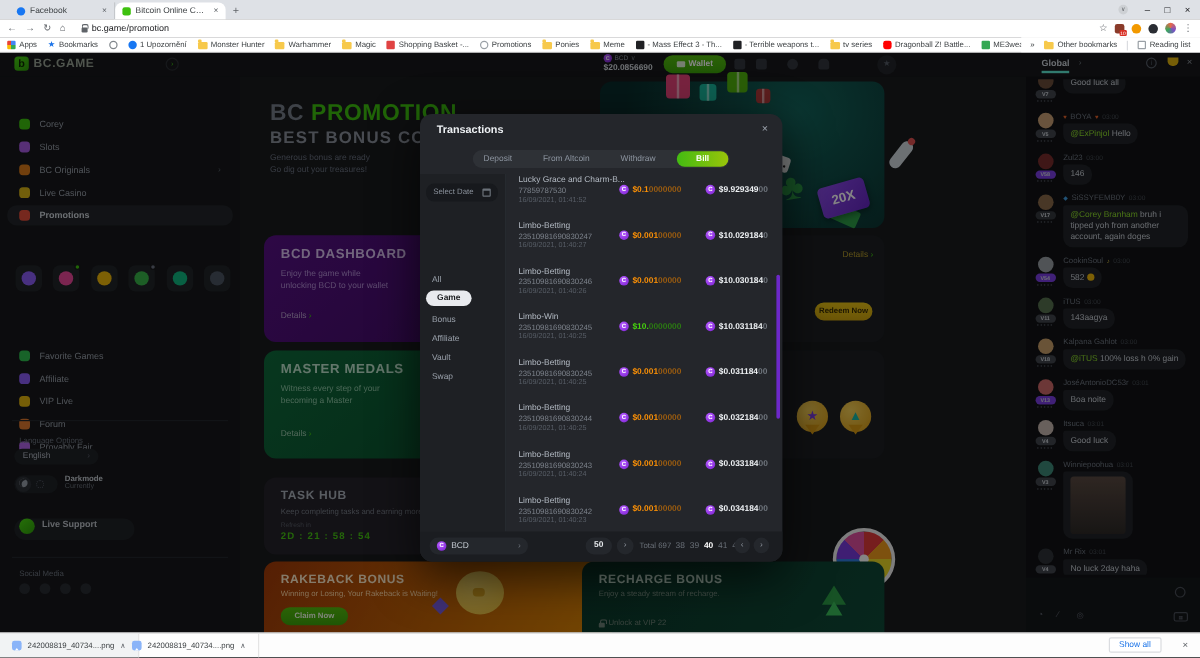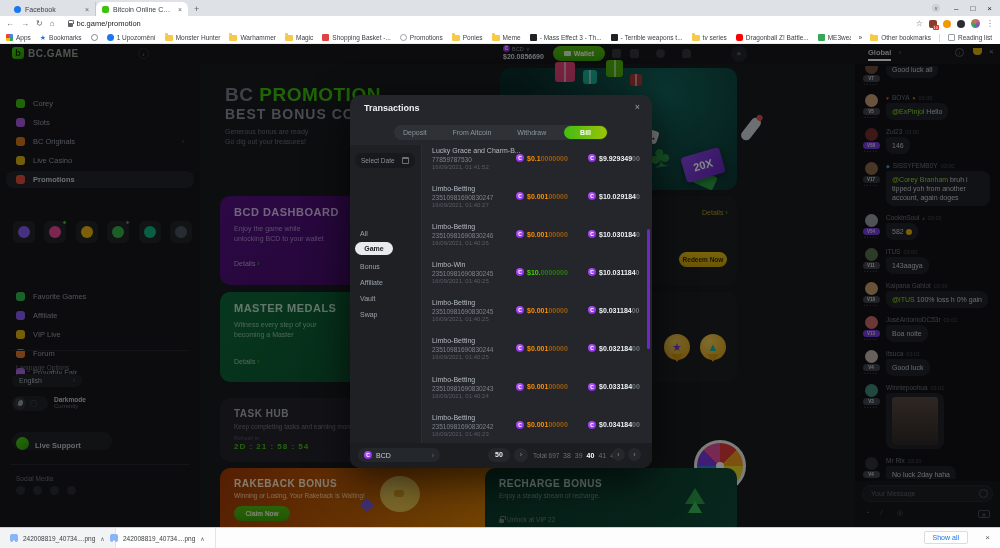--- a/index.html
+++ b/index.html
@@ -64,21 +64,21 @@
   .coin{display:inline-block;border-radius:50%;background:radial-gradient(circle at 35% 30%,#b65cff,#7a1fd0);color:#fff;font-weight:bold;text-align:center}
   .coin.c7{width:7px;height:7px;font-size:4.5px;line-height:7px}
   .coin.c8{width:8px;height:8px;font-size:5px;line-height:8px}
   .balamt{font-size:7px;color:#d6dbe1;font-weight:bold;margin-top:1px}
   .walletbtn{position:absolute;left:553px;top:2px;width:52px;height:15px;border-radius:8px;background:linear-gradient(180deg,#54bd0e,#3da50a);display:flex;align-items:center;justify-content:center;gap:3px;color:#fff;font-size:7px;font-weight:bold}
   .wic{width:7px;height:5px;background:rgba(255,255,255,.85);border-radius:1px}
   .hic{position:absolute;top:5px;width:9px;height:9px;border-radius:2px;background:#3a3f47;opacity:.8}
   .hic.r{border-radius:50%}
   .bigcirc{position:absolute;left:731px;top:2px;width:16px;height:16px;border-radius:50%;background:#23262b;color:#565d68;font-size:7px;text-align:center;line-height:16px}
   .chathead{position:absolute;right:0;top:0;width:145px;height:20px}
-  .globaltab{position:absolute;left:13px;top:4px;font-size:7.5px;font-weight:bold;color:#cdd3da;border-bottom:2px solid #ffffff;padding-bottom:2px}
+  .globaltab{position:absolute;left:13px;top:4px;font-size:7.5px;font-weight:bold;color:#cdd3da;border-bottom:2px solid #5eead4;padding-bottom:2px}
   .chev{color:#6a7078}
 
   
   .sidebar{position:absolute;left:0;top:20px;width:200px;bottom:0;background:#17181b}
   .sbitem{position:absolute;left:6px;width:188px;height:17px;display:flex;align-items:center;gap:8px;padding-left:10px;font-size:7.5px;color:#9aa1ab;border-radius:8px}
   .sbitem.active{background:#23262b;color:#cfd5dc;font-weight:bold}
   .sbic{width:9px;height:9px;border-radius:3px;flex:none}
   .sbchev{margin-left:auto;margin-right:10px;color:#565c66;font-size:7px}
   .tile{position:absolute;width:22px;height:22px;border-radius:6px;background:#222529}
   .tile .blob{position:absolute;left:5px;top:5px;width:12px;height:12px;border-radius:50%}
@@ -86,21 +86,21 @@
   .sdiv{position:absolute;left:10px;width:180px;height:1px;background:#24272c}
   .slabel{position:absolute;left:16px;font-size:6.5px;color:#6e7580}
   .langsel{position:absolute;left:12px;width:70px;height:13px;border-radius:7px;background:#202328;display:flex;align-items:center;padding:0 7px;font-size:7px;color:#aeb5bf}
   .langsel .sbchev{margin-right:0}
   .dmtoggle{position:absolute;left:12px;width:36px;height:15px;border-radius:8px;background:#202328;display:flex;align-items:center;padding:1px}
   .dmmoon{width:13px;height:13px;border-radius:50%;background:#2c3036;position:relative}
   .dmmoon::before{content:"";position:absolute;left:3px;top:2px;width:7px;height:7px;border-radius:50%;background:#9aa1ab;box-shadow:2px 1px 0 #2c3036 inset}
   .dmsun{margin-left:4px;width:7px;height:7px;border-radius:50%;border:1px dotted #4a505a}
   .dmtext1{font-size:6.5px;color:#c6ccd3;font-weight:bold}
   .dmtext2{font-size:6px;color:#6a707a}
-  .support{position:absolute;left:12px;width:100px;height:18px;border-radius:9px;background:#202328;display:flex;align-items:flex-end;gap:6px;padding:0 4px;font-size:7.5px;font-weight:bold;color:#c0c6cd}
+  .support{position:absolute;left:12px;width:100px;height:18px;border-radius:9px;background:#202328;display:flex;align-items:flex-start;gap:6px;padding:0 4px;font-size:7.5px;font-weight:bold;color:#c0c6cd}
   .headset{width:13px;height:13px;border-radius:50%;background:linear-gradient(140deg,#49d612,#2f9e0a)}
   .socials{position:absolute;left:16px;display:flex;gap:8px}
   .soc{width:9px;height:9px;border-radius:50%;background:#2a2d33}
 
   
   .ptitle{position:absolute;left:225px;top:40px;font-size:19px;font-weight:bold;letter-spacing:.5px}
   .ptitle .a{color:#787f8a}.ptitle .b{color:#3ec10f}
   .psub{position:absolute;left:225px;top:62px;font-size:14px;font-weight:bold;color:#8b919b;letter-spacing:1px}
   .pdesc{position:absolute;left:225px;font-size:7px;color:#6b7280}
   .banner{position:absolute;left:500px;top:24px;width:237px;height:122px;border-radius:10px;background:radial-gradient(circle at 70% 20%,#14655c,#0a2d2c 75%)}
@@ -821,21 +821,20 @@
       <div class="bubble">
         
         <span>No luck 2day haha</span>
       </div>
 
     </div>
   </div>
 
 </div>
       <div class="chatfoot">
-        <input class="msginput" placeholder="Your Message" style="">
         <span class="sendbtn"></span>
         <span class="ctool" style="left:10px">◔</span>
         <span class="ctool" style="left:26px">∕</span>
         <span class="ctool" style="left:42px">◎</span>
         <span class="gifbox">▦</span>
       </div>
     </div>
 
     <div class="dim"></div>
 

